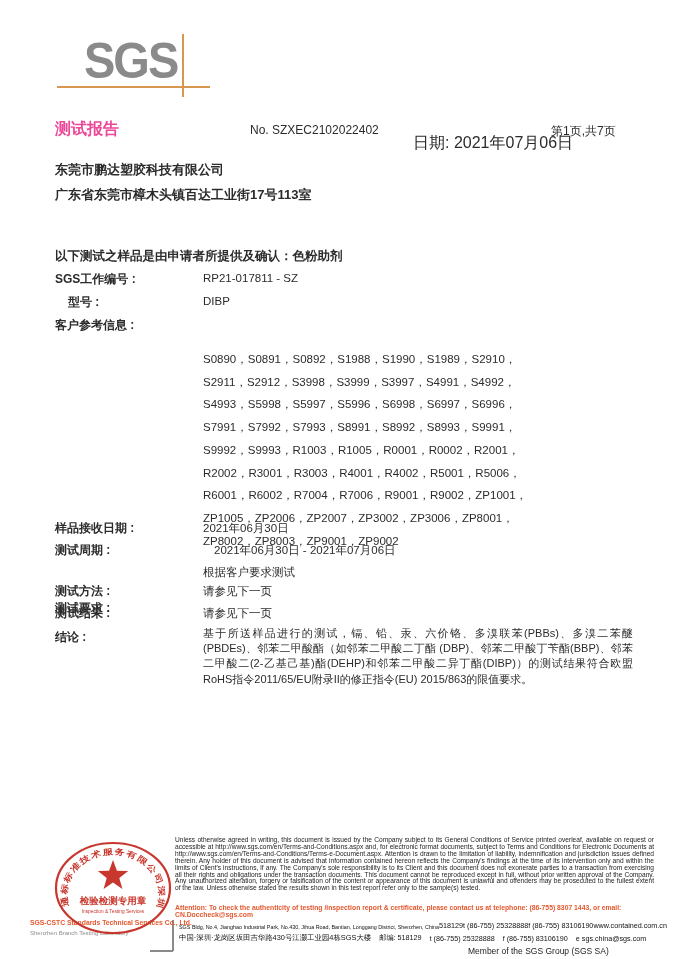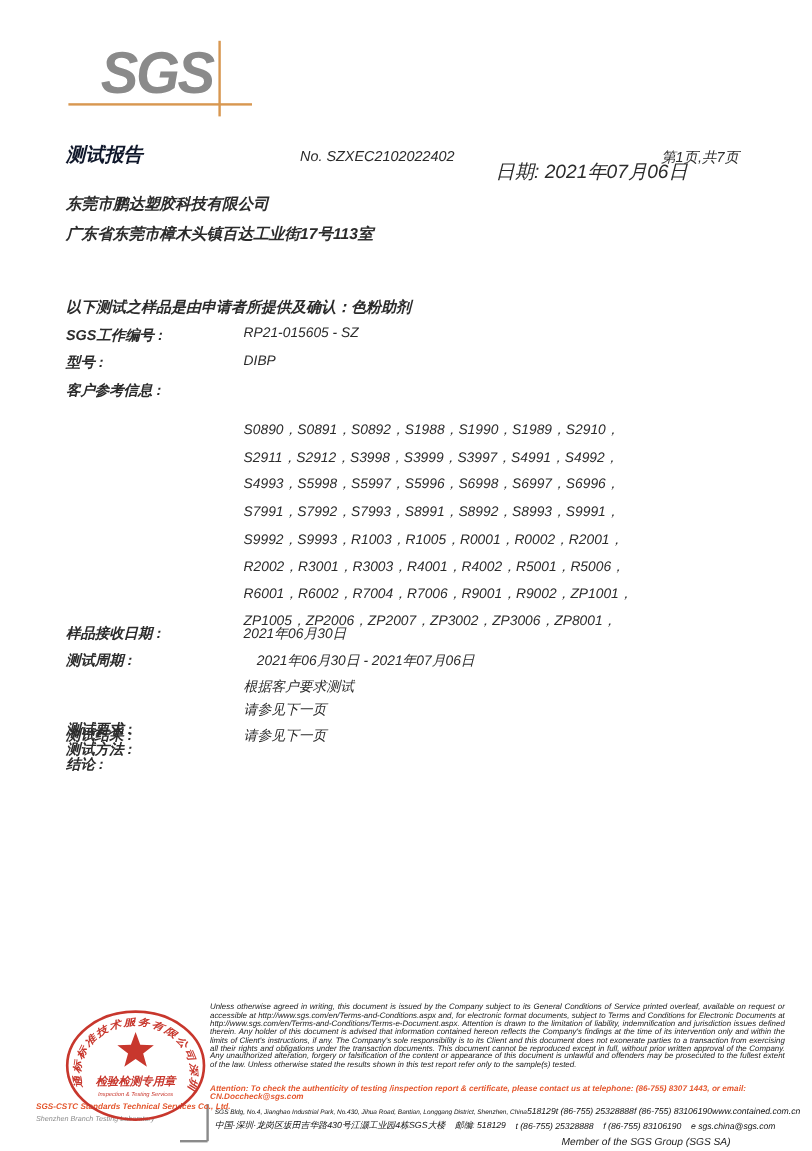--- a/index.html
+++ b/index.html
@@ -1,27 +1,27 @@
 <!DOCTYPE html>
 <html><head>
 <meta charset="utf-8">
 <style>
   html,body { margin:0; padding:0; background:#ffffff; }
   body { font-family:"Liberation Sans","DejaVu Sans",sans-serif; color:#2b2b2b; }
-  .page { position:relative; width:677px; height:959px; background:#fff; overflow:hidden; margin:0 auto;font-style:italic; }
+  .page { position:relative; width:677px; height:959px; background:#fff; overflow:hidden; margin:0 auto; }
   .abs { position:absolute; }
 
   
   .logo-text { left:84px; top:36px; font-size:47px; font-weight:bold; color:#8a8a8a;
                letter-spacing:-2px; line-height:50px; transform:scaleY(1.05); }
   .logo-hline { left:57px; top:86px; width:153px; height:2px; background:#d89750; }
   .logo-vline { left:182px; top:34px; width:2px; height:63px; background:#d89750; }
 
   
-  .report-title { left:55px; top:119px; font-size:16px; font-weight:bold; color:#0f172a; }
+  .report-title { left:55px; top:119px; font-size:16px; font-weight:bold; color:#ec4899; }
   .report-no { left:250px; top:123px; font-size:12px; }
   .report-date { left:413px; top:133px; font-size:16px; }
   .report-page { left:551px; top:123px; font-size:12px; }
 
   .company-name { left:55px; top:161px; font-size:13px; font-weight:600; }
   .company-addr { left:55px; top:186px; font-size:13px; font-weight:600; }
   .intro-line { left:55px; top:248px; font-size:12.5px; font-weight:600; }
 
   .f-label { font-size:12px; font-weight:bold; color:#2b2b2b; white-space:nowrap; }
   .f-value { font-size:11.5px; color:#2b2b2b; }
@@ -62,53 +62,55 @@
   <div class="abs report-no">No. SZXEC2102022402</div>
   <div class="abs report-date">日期: 2021年07月06日</div>
   <div class="abs report-page">第1页,共7页</div>
 
   <div class="abs company-name">东莞市鹏达塑胶科技有限公司</div>
   <div class="abs company-addr">广东省东莞市樟木头镇百达工业街17号113室</div>
 
   <div class="abs intro-line">以下测试之样品是由申请者所提供及确认：色粉助剂</div>
 
   <div class="abs f-label" style="left:55px; top:271px;">SGS工作编号 :</div>
-  <div class="abs f-value" style="left:203px; top:272px;">RP21-015605 - SZ</div>
+  <div class="abs f-value" style="left:203px; top:272px;">RP21-017811 - SZ</div>
 
-  <div class="abs f-label" style="left:55px; top:294px;">型号 :</div>
+  <div class="abs f-label" style="left:68px; top:294px;">型号 :</div>
   <div class="abs f-value" style="left:203px; top:295px;">DIBP</div>
 
   <div class="abs f-label" style="left:55px; top:317px;">客户参考信息 :</div>
   <div class="abs f-value ref-lines" style="left:203px; top:312px;">
     <div>S0890，S0891，S0892，S1988，S1990，S1989，S2910，</div>
     <div>S2911，S2912，S3998，S3999，S3997，S4991，S4992，</div>
     <div>S4993，S5998，S5997，S5996，S6998，S6997，S6996，</div>
     <div>S7991，S7992，S7993，S8991，S8992，S8993，S9991，</div>
     <div>S9992，S9993，R1003，R1005，R0001，R0002，R2001，</div>
     <div>R2002，R3001，R3003，R4001，R4002，R5001，R5006，</div>
     <div>R6001，R6002，R7004，R7006，R9001，R9002，ZP1001，</div>
     <div>ZP1005，ZP2006，ZP2007，ZP3002，ZP3006，ZP8001，</div>
+    <div>ZP8002，ZP8003，ZP9001，ZP9002</div>
   </div>
 
   <div class="abs f-label" style="left:55px; top:520px;">样品接收日期 :</div>
   <div class="abs f-value" style="left:203px; top:521px;">2021年06月30日</div>
 
   <div class="abs f-label" style="left:55px; top:542px;">测试周期 :</div>
   <div class="abs f-value" style="left:214px; top:543px;">2021年06月30日 - 2021年07月06日</div>
 
   <div class="abs f-label" style="left:55px; top:564px;margin-top:36px;">测试要求 :</div>
   <div class="abs f-value" style="left:203px; top:565px;">根据客户要求测试</div>
 
-  <div class="abs f-label" style="left:55px; top:616px;">测试方法 :</div>
+  <div class="abs f-label" style="left:55px; top:583px;">测试方法 :</div>
   <div class="abs f-value" style="left:203px; top:584px;">请参见下一页</div>
 
   <div class="abs f-label" style="left:55px; top:605px;">测试结果 :</div>
   <div class="abs f-value" style="left:203px; top:606px;">请参见下一页</div>
 
   <div class="abs f-label" style="left:55px; top:629px;">结论 :</div>
+  <div class="abs f-value conclusion-text" style="left:203px; top:626px;">基于所送样品进行的测试，镉、铅、汞、六价铬、多溴联苯(PBBs)、多溴二苯醚(PBDEs)、邻苯二甲酸酯（如邻苯二甲酸二丁酯 (DBP)、邻苯二甲酸丁苄酯(BBP)、邻苯二甲酸二(2-乙基己基)酯(DEHP)和邻苯二甲酸二异丁酯(DIBP)）的测试结果符合欧盟RoHS指令2011/65/EU附录II的修正指令(EU) 2015/863的限值要求。</div>
 
   <div class="abs legal-text">Unless otherwise agreed in writing, this document is issued by the Company subject to its General Conditions of Service printed overleaf, available on request or accessible at http://www.sgs.com/en/Terms-and-Conditions.aspx and, for electronic format documents, subject to Terms and Conditions for Electronic Documents at http://www.sgs.com/en/Terms-and-Conditions/Terms-e-Document.aspx. Attention is drawn to the limitation of liability, indemnification and jurisdiction issues defined therein. Any holder of this document is advised that information contained hereon reflects the Company's findings at the time of its intervention only and within the limits of Client's instructions, if any. The Company's sole responsibility is to its Client and this document does not exonerate parties to a transaction from exercising all their rights and obligations under the transaction documents. This document cannot be reproduced except in full, without prior written approval of the Company. Any unauthorized alteration, forgery or falsification of the content or appearance of this document is unlawful and offenders may be prosecuted to the fullest extent of the law. Unless otherwise stated the results shown in this test report refer only to the sample(s) tested.</div>
   <div class="abs attention-text">Attention: To check the authenticity of testing /inspection report &amp; certificate, please contact us at telephone: (86-755) 8307 1443, or email: CN.Doccheck@sgs.com</div>
 
   <div class="abs corner-vline"></div>
   <div class="abs corner-hline"></div>
 
   <div class="abs addr-row addr-row-1">
     <span class="addr-en">SGS Bldg, No.4, Jianghao Industrial Park, No.430, Jihua Road, Bantian, Longgang District, Shenzhen, China</span>
       <span class="addr-gap"></span>

